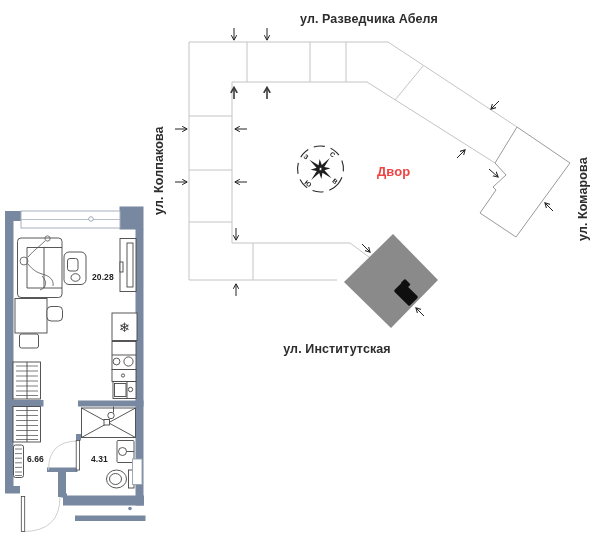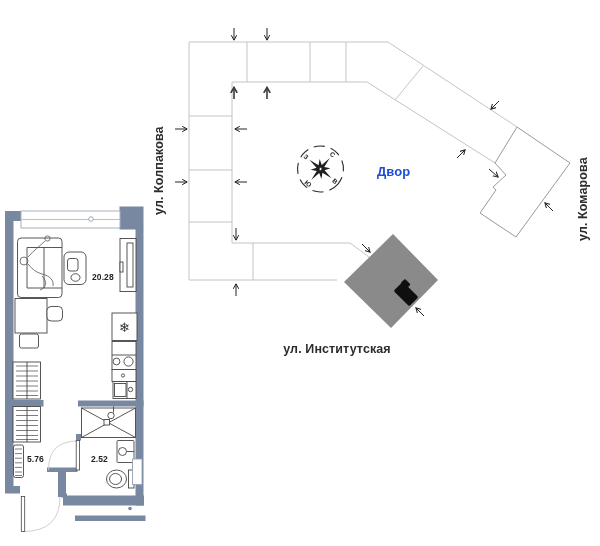--- a/index.html
+++ b/index.html
@@ -8,21 +8,21 @@
     font-family:"Liberation Sans",sans-serif;
   }
   #stage svg{position:absolute;left:0;top:0;}
   .lbl{
     position:absolute;font-weight:700;color:#2d2d2d;white-space:nowrap;
     font-size:12.5px;letter-spacing:.1px;
   }
   .lbl.center{text-align:center;}
   .vert{transform-origin:0 0;transform:rotate(-90deg);}
   .area{font-size:8.5px;font-weight:700;color:#222;}
-  .courtyard{font-size:13px;font-weight:700;color:#1d4ed8;}
+  .courtyard{font-size:13px;font-weight:700;color:#ef4444;}
 </style>
 </head>
 <body>
 
 <div id="stage">
 
   <svg width="600" height="546" viewBox="0 0 600 546">
     <defs>
       <marker id="ah" markerWidth="8" markerHeight="8" refX="4.8" refY="3.5" orient="auto" markerUnits="userSpaceOnUse">
         <path d="M0,0.8 L5,3.5 L0,6.2" fill="none" stroke="#222" stroke-width="1"></path>
@@ -203,28 +203,29 @@
         <path d="M77.8,441 Q48.5,441 48.5,470" fill="none" stroke="#c9c9c9" stroke-width="0.9"></path>
         <rect x="76.2" y="440.5" width="3.4" height="29.5" fill="#ffffff" stroke="#454545" stroke-width="0.8"></rect>
         <path d="M23,531.5 Q60,531.5 60,497" fill="none" stroke="#c9c9c9" stroke-width="0.9"></path>
         <rect x="21.3" y="496.5" width="3.4" height="35" fill="#ffffff" stroke="#454545" stroke-width="0.8"></rect>
       </g>
 
       <circle cx="130" cy="508.5" r="1.8" fill="#7888a0"></circle>
     </g>
   </svg>
 
+  <div class="lbl center" style="left:300px;top:12px;width:136px;">ул. Разведчика Абеля</div>
 
   <div class="lbl vert" style="left:152px;top:215px;">ул. Колпакова</div>
 
   <div class="lbl vert" style="left:576px;top:241px;">ул. Комарова</div>
 
   <div class="lbl center" style="left:281px;top:342px;width:112px;">ул. Институтская</div>
 
   <div class="lbl courtyard" style="left:377px;top:164px;">Двор</div>
 
   <div class="lbl area" style="left:92px;top:271.5px;">20.28</div>
 
-  <div class="lbl area" style="left:27px;top:454px;">5.76</div>
-
-  <div class="lbl area" style="left:91px;top:454px;">2.52</div>
+  <div class="lbl area" style="left:27px;top:454px;">6.66</div>
+
+  <div class="lbl area" style="left:91px;top:454px;">4.31</div>
 
 </div>
 
 </body></html>

